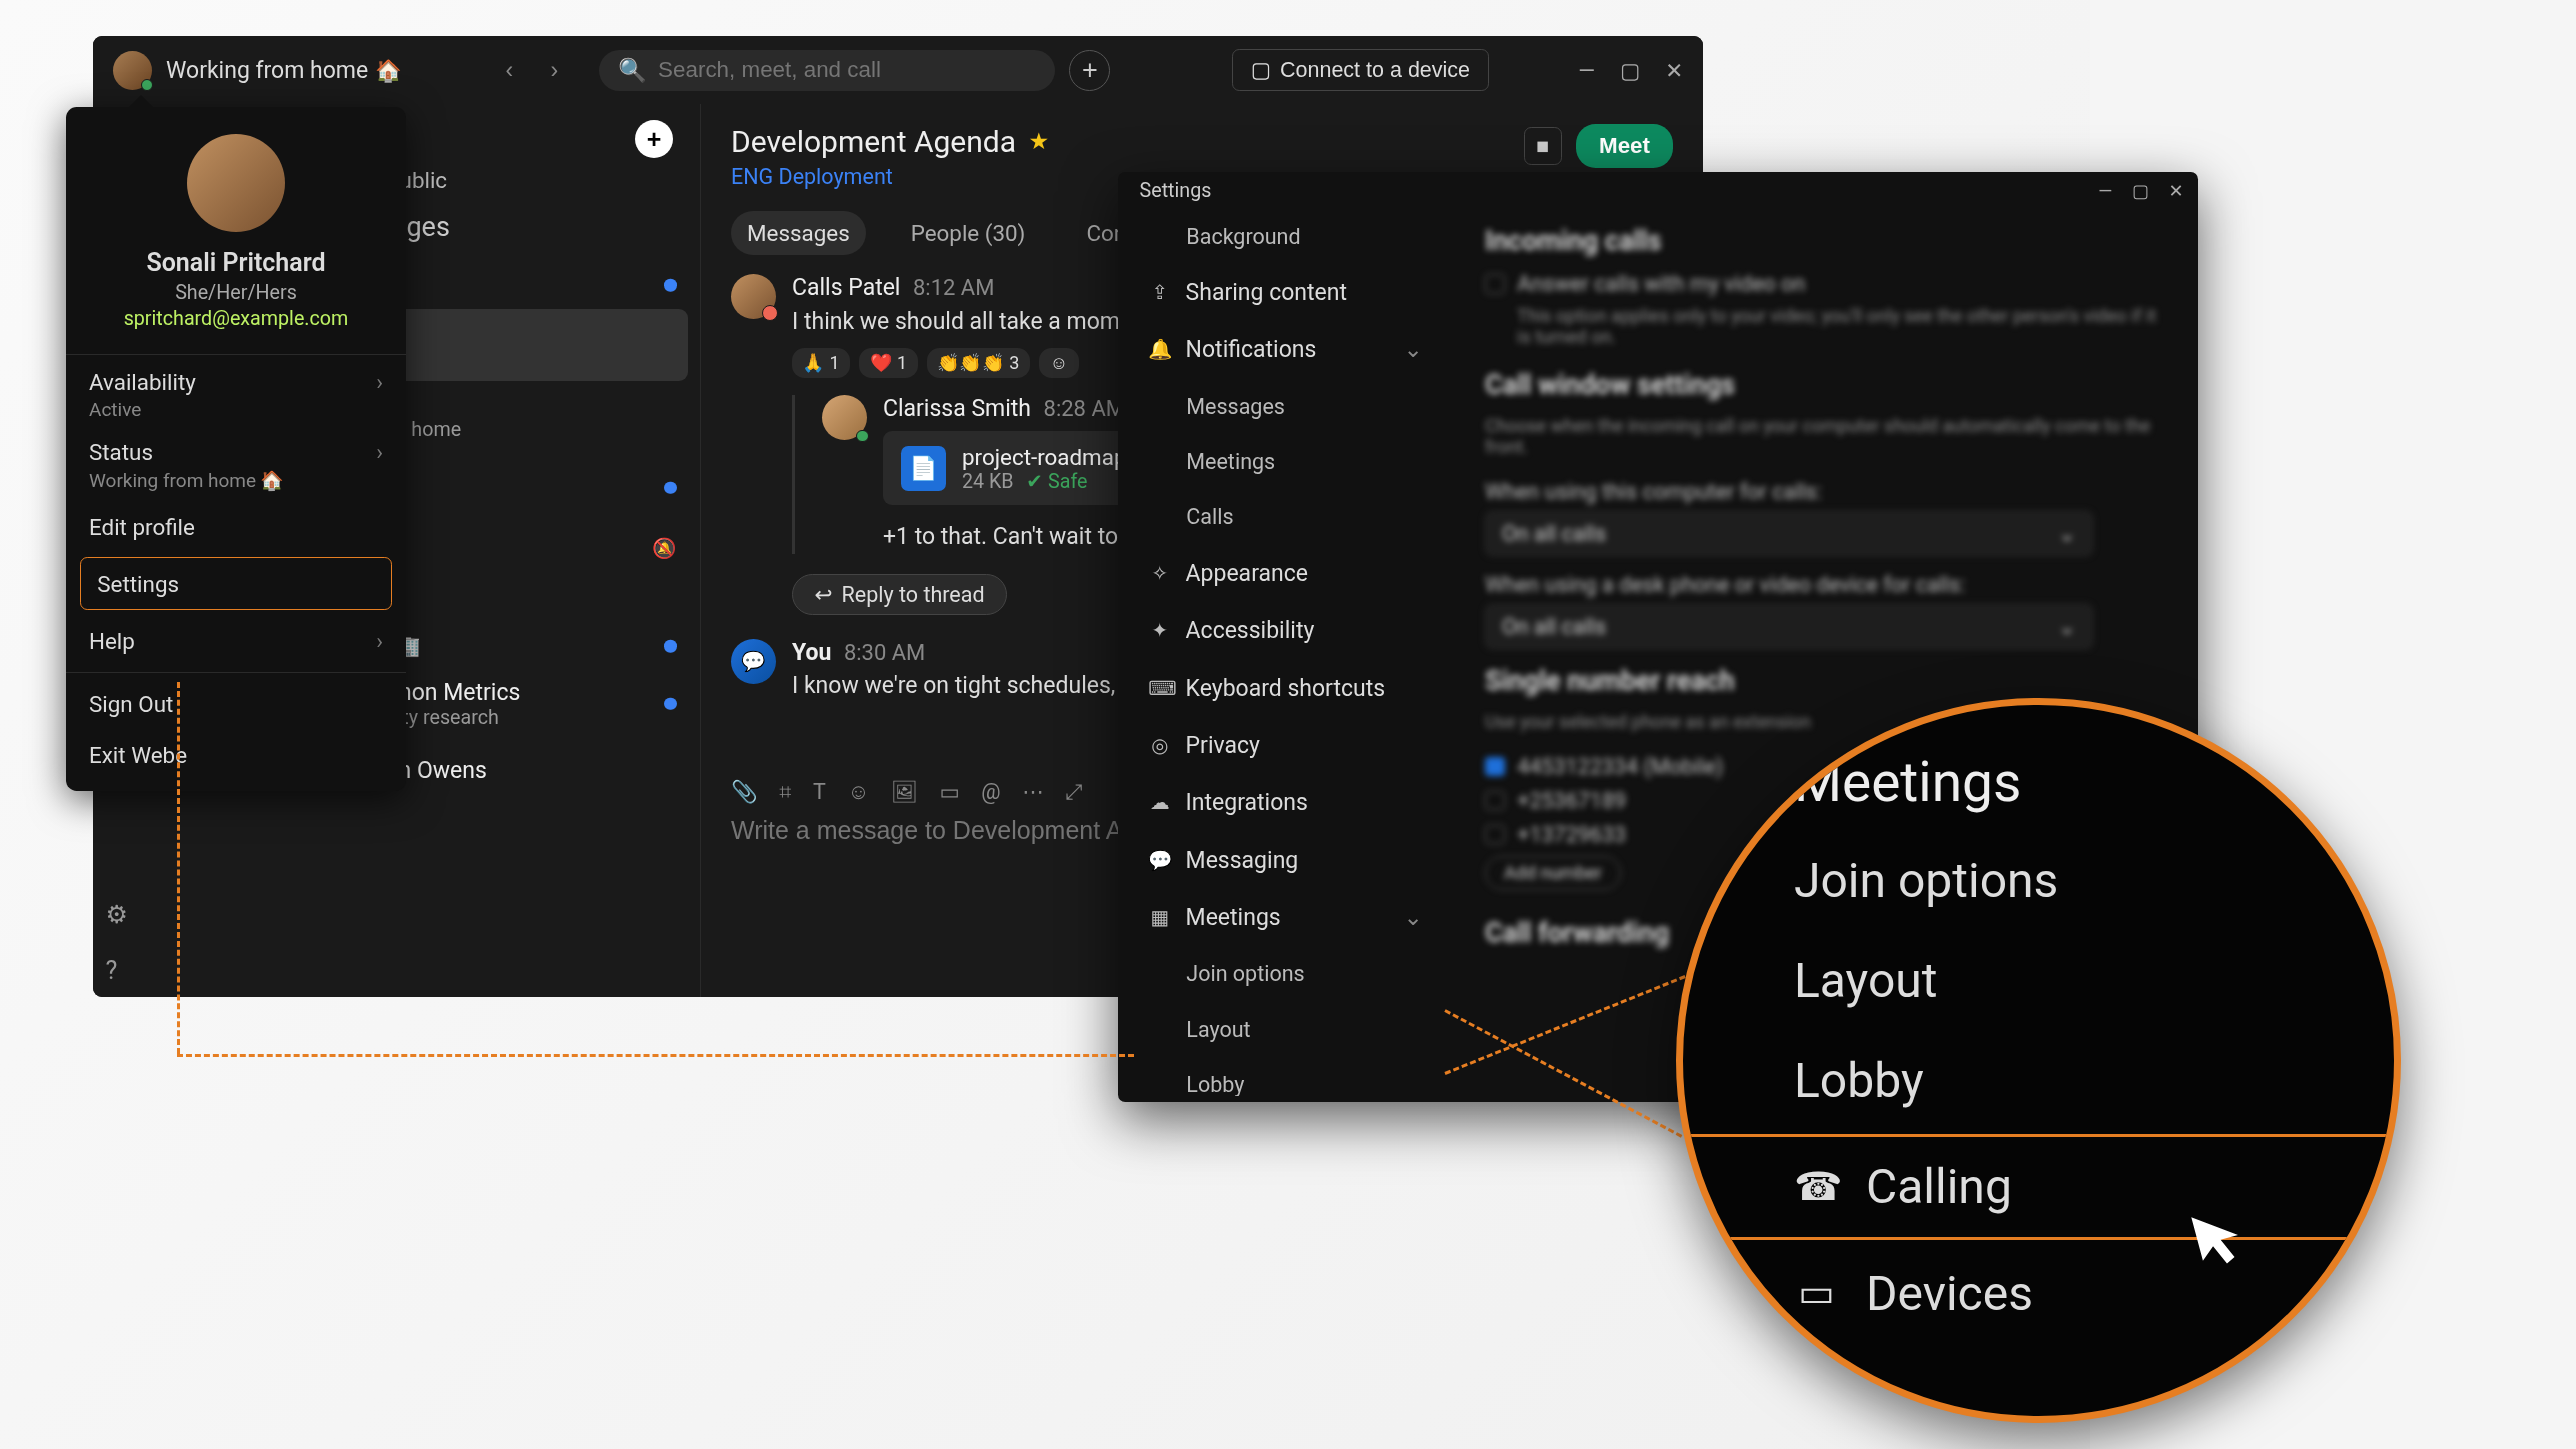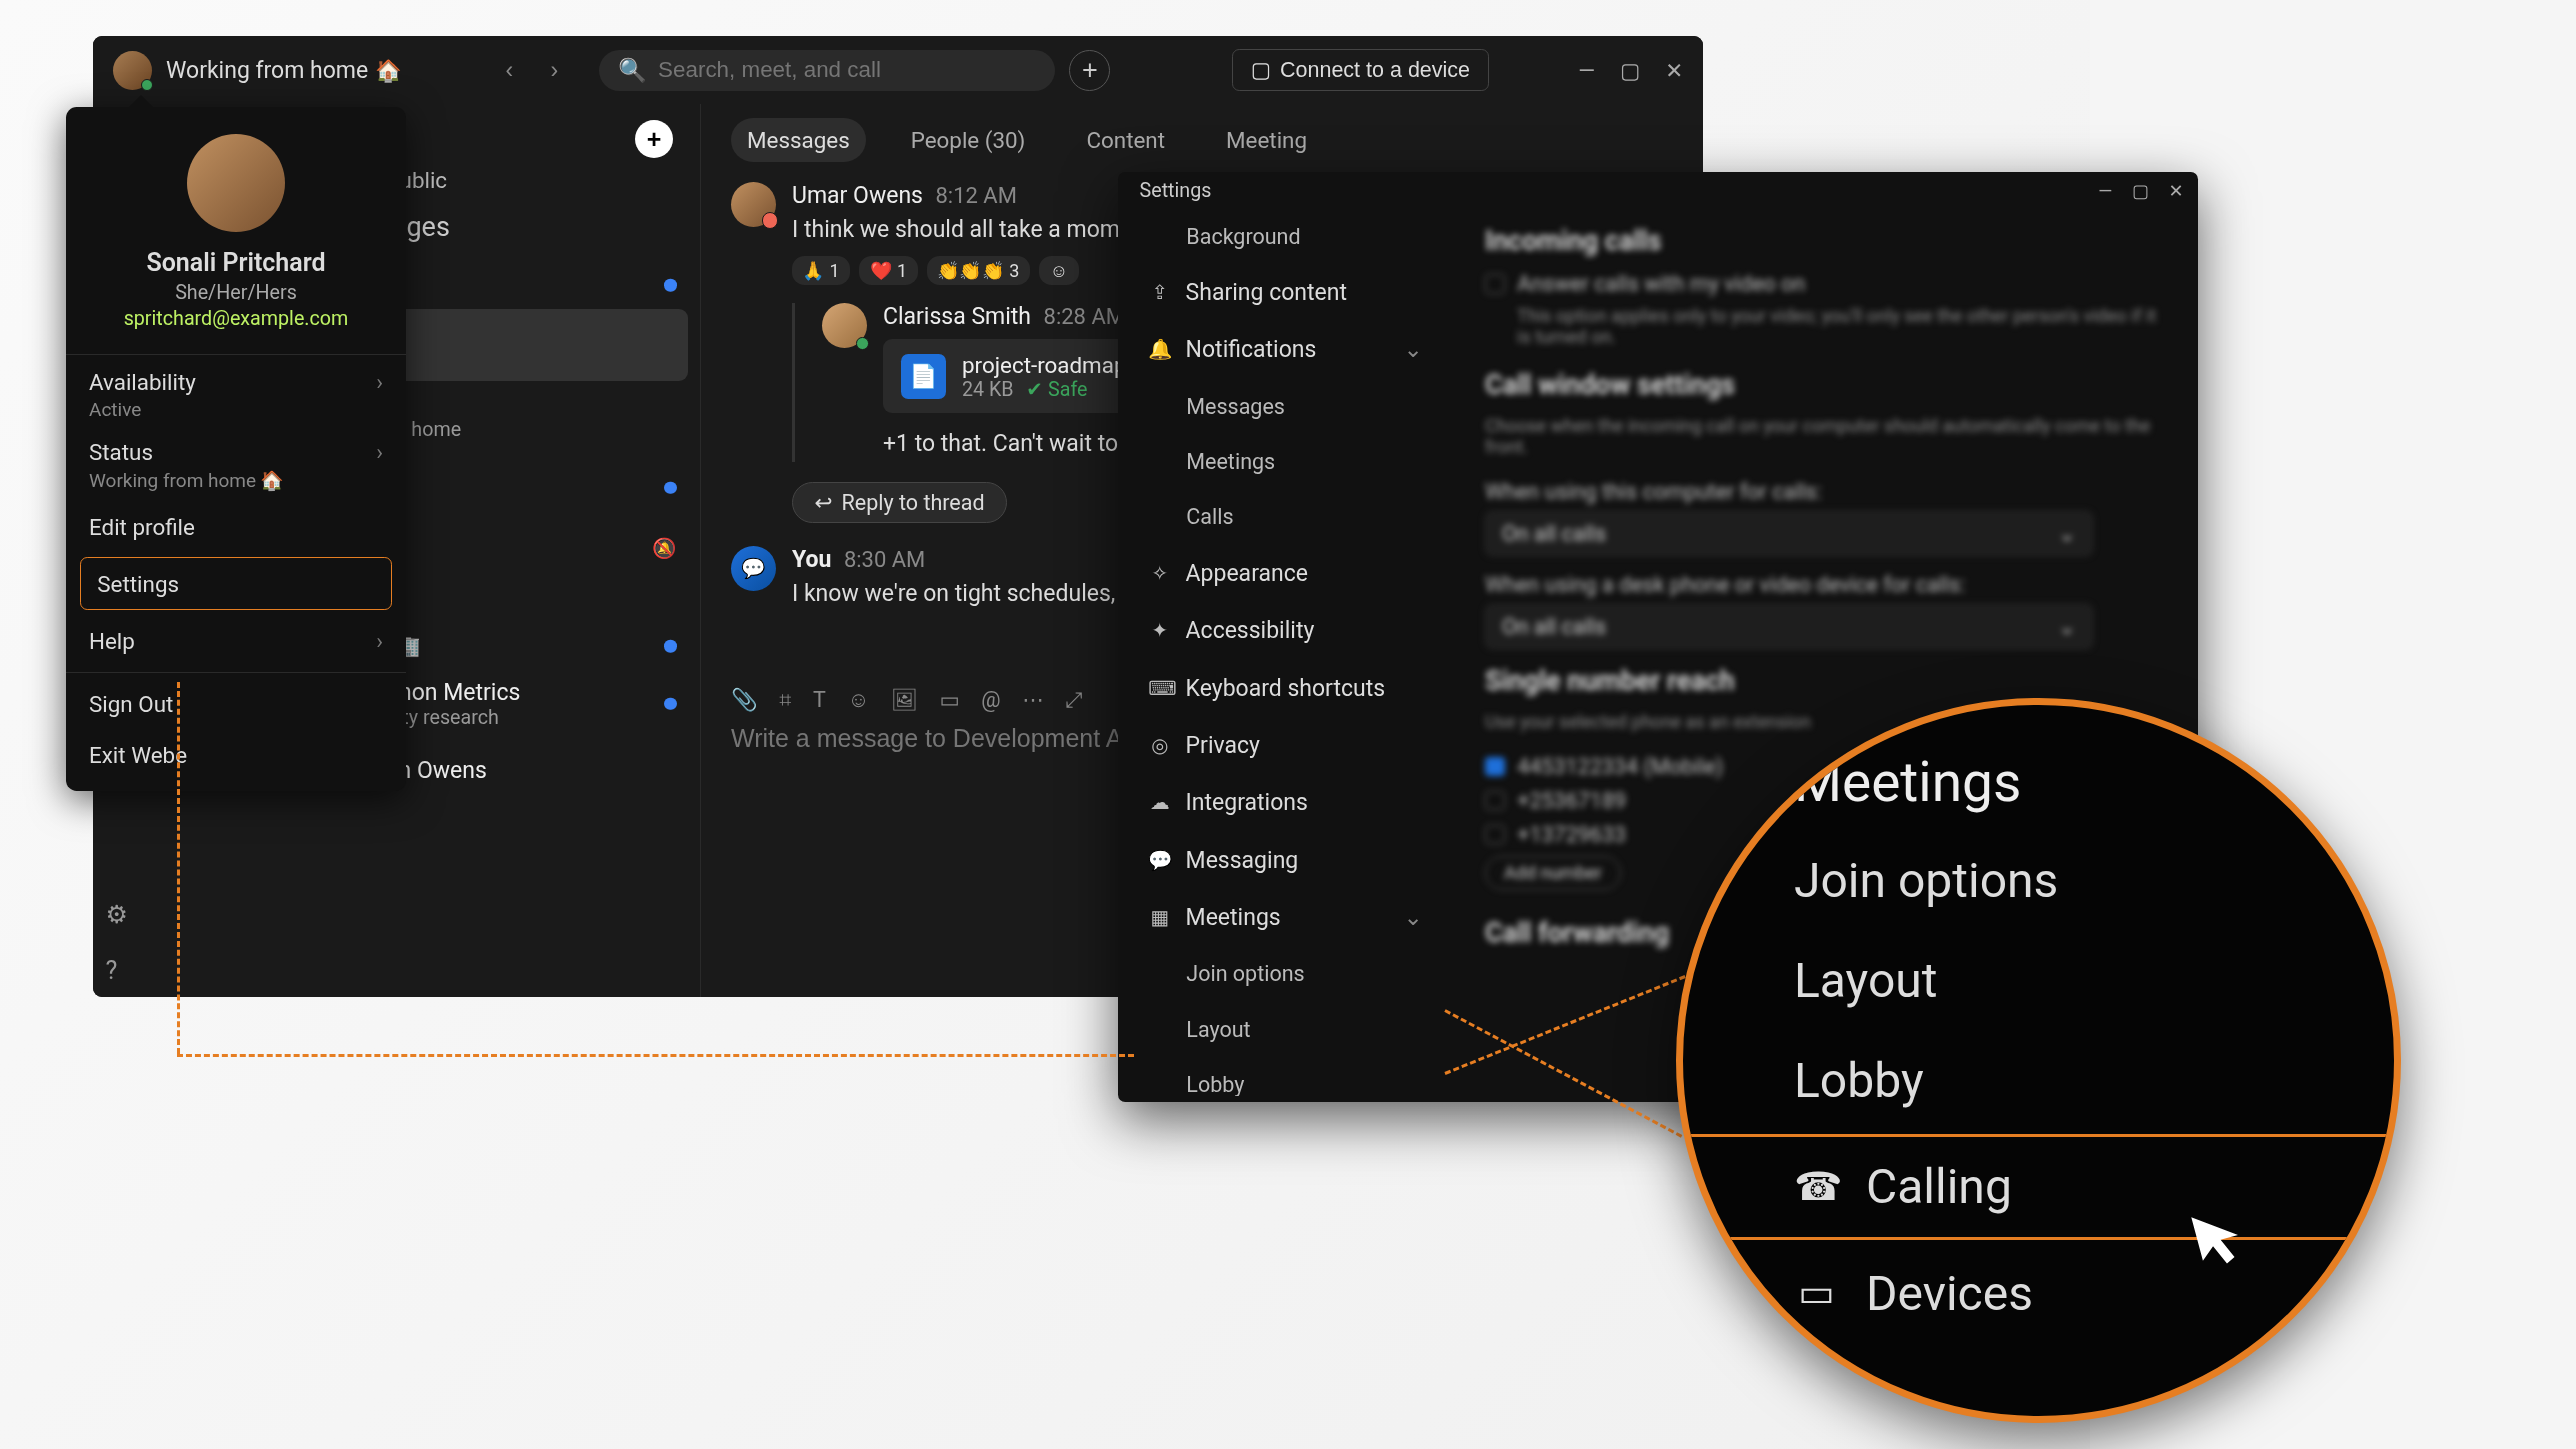--- a/index.html
+++ b/index.html
@@ -464,33 +464,46 @@
         </div>
       </div>
 
       <div class="sidebar-footer">
         <span>⚙</span>
         <span>?</span>
       </div>
     </div>
 
     <div class="main-pane">
+      <div class="chat-header">
+        <div>
+          <div class="chat-title">
+            <span>Development Agenda</span>
+            <span class="star">★</span>
+          </div>
+          <div class="chat-sub">ENG Deployment</div>
+        </div>
+        <div class="chat-header-right">
+          <button class="stop-btn">◼</button>
+          <button class="meet-btn">Meet</button>
+        </div>
+      </div>
       <div class="chat-tabs">
         <span class="chat-tab active">Messages</span>
         <span class="chat-tab">People (30)</span>
         <span class="chat-tab">Content</span>
         <span class="chat-tab">Meeting</span>
       </div>
 
       <div class="messages">
         <div class="msg">
           <div class="msg-av dnd"></div>
           <div style="flex:1">
             <div class="msg-head">
-              <span class="msg-name">Umar Owens</span>
+              <span class="msg-name">Calls Patel</span>
               <span class="msg-time">8:12 AM</span>
             </div>
             <div class="msg-body">I think we should all take a moment to... taken us through the last quarter alone</div>
             <div class="reactions">
               <span class="react-pill">🙏 1</span>
               <span class="react-pill">❤️ 1</span>
               <span class="react-pill">👏👏👏 3</span>
               <span class="react-pill">☺</span>
             </div>
           </div>

